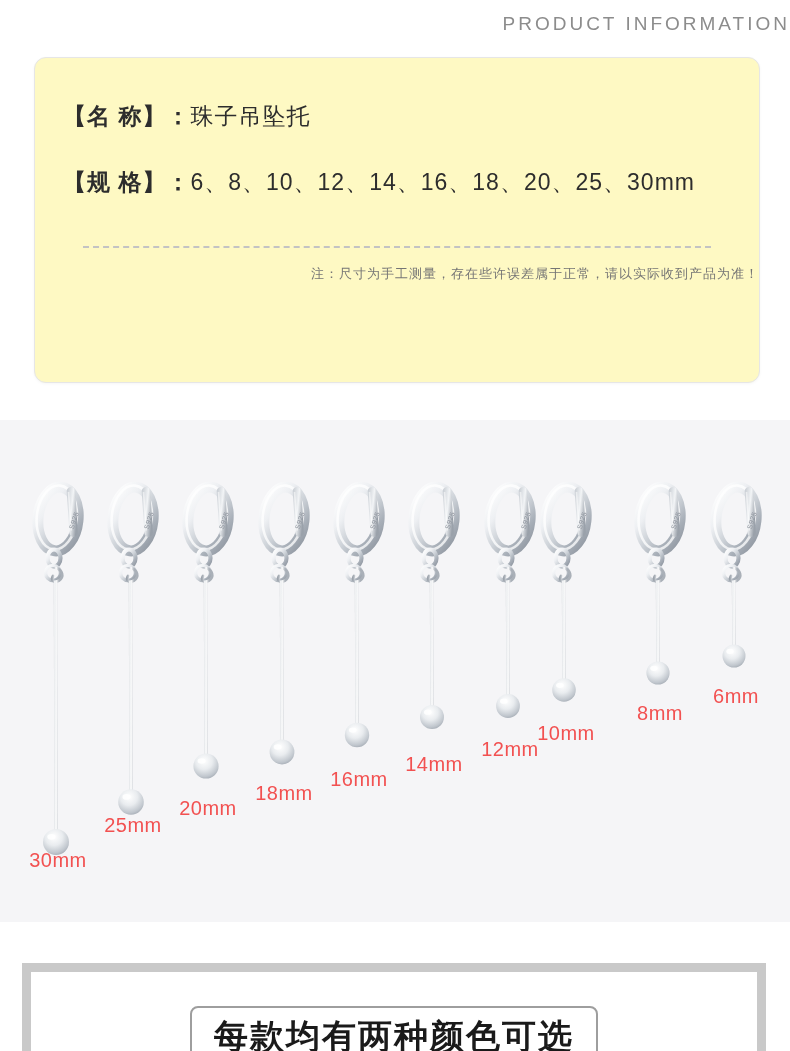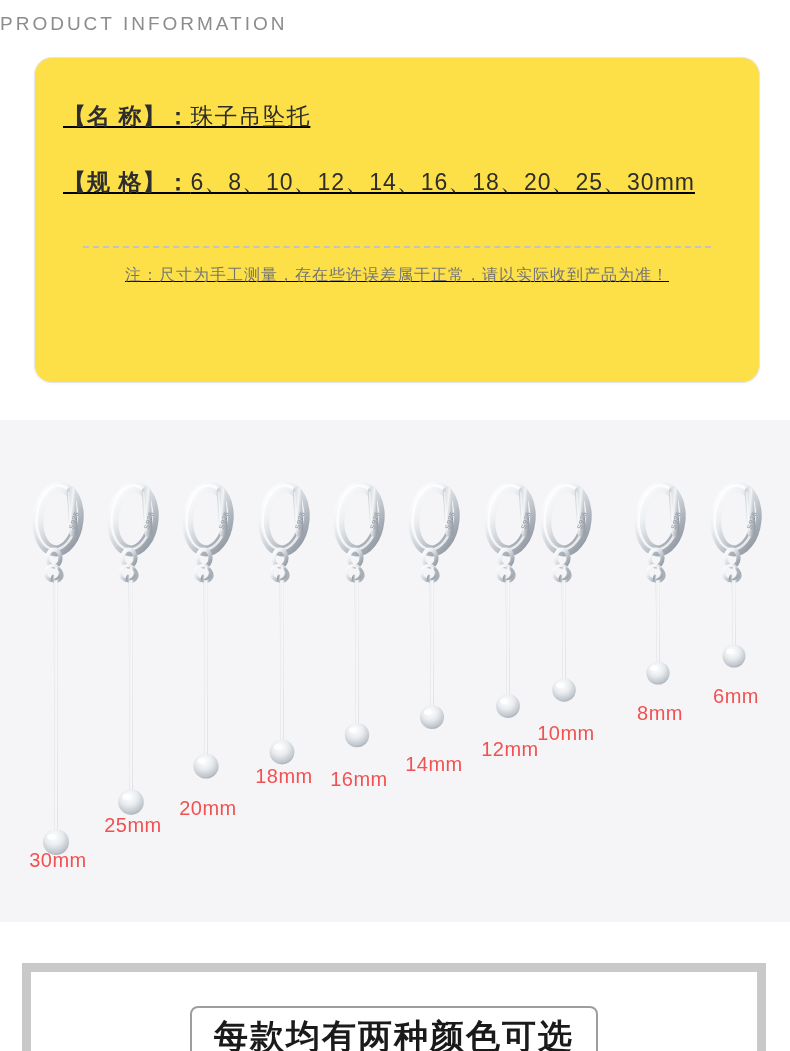--- a/index.html
+++ b/index.html
@@ -6,52 +6,51 @@
   body {
     width: 790px; height: 1051px;
     position: relative;
     overflow: hidden;
     background: #ffffff;
     font-family: "Liberation Sans", "DejaVu Sans", sans-serif;
   }
   
   .header-title {
     position: absolute; top: 13px; left: 0; width: 790px;
-    margin: 0; text-align: left;
+    margin: 0; text-align: right;
     font-size: 19px; font-weight: 400;
     letter-spacing: 3px; color: #8c8c8c;
   }
   
   .info-card {
     position: absolute; top: 57px; left: 34px;
     width: 726px; height: 326px;
     box-sizing: border-box;
-    background: #fde047;
+    background: #fef9c3;
     border: 1px solid #e6e6e6;
-    border-radius: 18px;
+    border-radius: 12px;
     box-shadow: 0 1px 3px rgba(0,0,0,0.04);
-    text-decoration: underline;
   }
   .info-grid {
     display: grid;
     grid-template-columns: 404px 1fr;
     padding: 42px 28px 0 28px;
     font-size: 23px; color: #2d2d2d; font-weight: 500;
   }
   .info-row { margin: 0 0 34px 0; line-height: 32px; letter-spacing: 1px; white-space: nowrap; }
   .info-row.spec { grid-column: 1 / -1; margin-bottom: 16px; }
   .info-row .lbl { font-weight: 600; }
   .dashed {
     margin: 32px 48px 0 48px;
     border-top: 2px dashed #c3c3c3;
     height: 0;
   }
   .note {
-    margin: 17px 0 0 0; text-align: center;
-    font-size: 16px; color: #757575; letter-spacing: 1px;
+    margin: 17px 0 0 0; text-align: right;
+    font-size: 13px; color: #757575; letter-spacing: 1px;
   }
   
   .showcase {
     position: absolute; top: 420px; left: 0;
     width: 790px; height: 502px;
     background: #f5f5f7;
   }
   .pendant { position: absolute; top: 57px; width: 80px; }
   .pendant svg { display: block; }
   .size-label {
@@ -195,21 +194,21 @@
               <text transform="translate(56.5 51) rotate(-78)" font-size="7" fill="#8f959e" letter-spacing="0.4">S925</text>
             </g>
             <ellipse cx="36" cy="81" rx="6.5" ry="8.5" fill="none" stroke="url(#gRing)" stroke-width="4.2"></ellipse>
             <circle cx="35" cy="96" r="7.5" fill="none" stroke="url(#gRing)" stroke-width="3.4"></circle>
             <path d="M38 91 c 6.5 2 8.5 8.5 3 12.5 c -4.5 3 -8.5 -0.5 -6 -4.5" fill="none" stroke="url(#gPin)" stroke-width="2.8" stroke-linecap="round"></path>
             <line x1="37.5" y1="104" x2="38" y2="267" stroke="url(#gPin)" stroke-width="3.4"></line>
             <line x1="36.6" y1="104" x2="37.1" y2="267" stroke="#ffffff" stroke-width="0.9" opacity="0.8"></line>
             <circle cx="38" cy="275" r="12.4" fill="url(#gBall)"></circle>
             <ellipse cx="33.66" cy="270.04" rx="3.9680000000000004" ry="2.728" fill="#ffffff" opacity="0.85"></ellipse>
           </svg>
-          <div class="size-label" style="top:288px">18mm</div>
+          <div class="size-label" style="top:305px">18mm</div>
         </div>
         <div class="pendant" style="left: 319px;">
           <svg width="80" height="274" viewBox="0 0 80 274">
             <g transform="rotate(6 40 42)">
               <ellipse cx="40" cy="42" rx="20" ry="32" fill="none" stroke="url(#gRing)" stroke-width="11"></ellipse>
               <ellipse cx="38.6" cy="40.6" rx="20" ry="32" fill="none" stroke="#ffffff" stroke-width="2.6" opacity="0.75"></ellipse>
               <line x1="50" y1="13" x2="57" y2="54" stroke="url(#gLever)" stroke-width="8.5" stroke-linecap="round"></line>
               <line x1="47.6" y1="14" x2="54.4" y2="52" stroke="#ffffff" stroke-width="1.6" opacity="0.55"></line>
               <text transform="translate(56.5 51) rotate(-78)" font-size="7" fill="#8f959e" letter-spacing="0.4">S925</text>
             </g>

